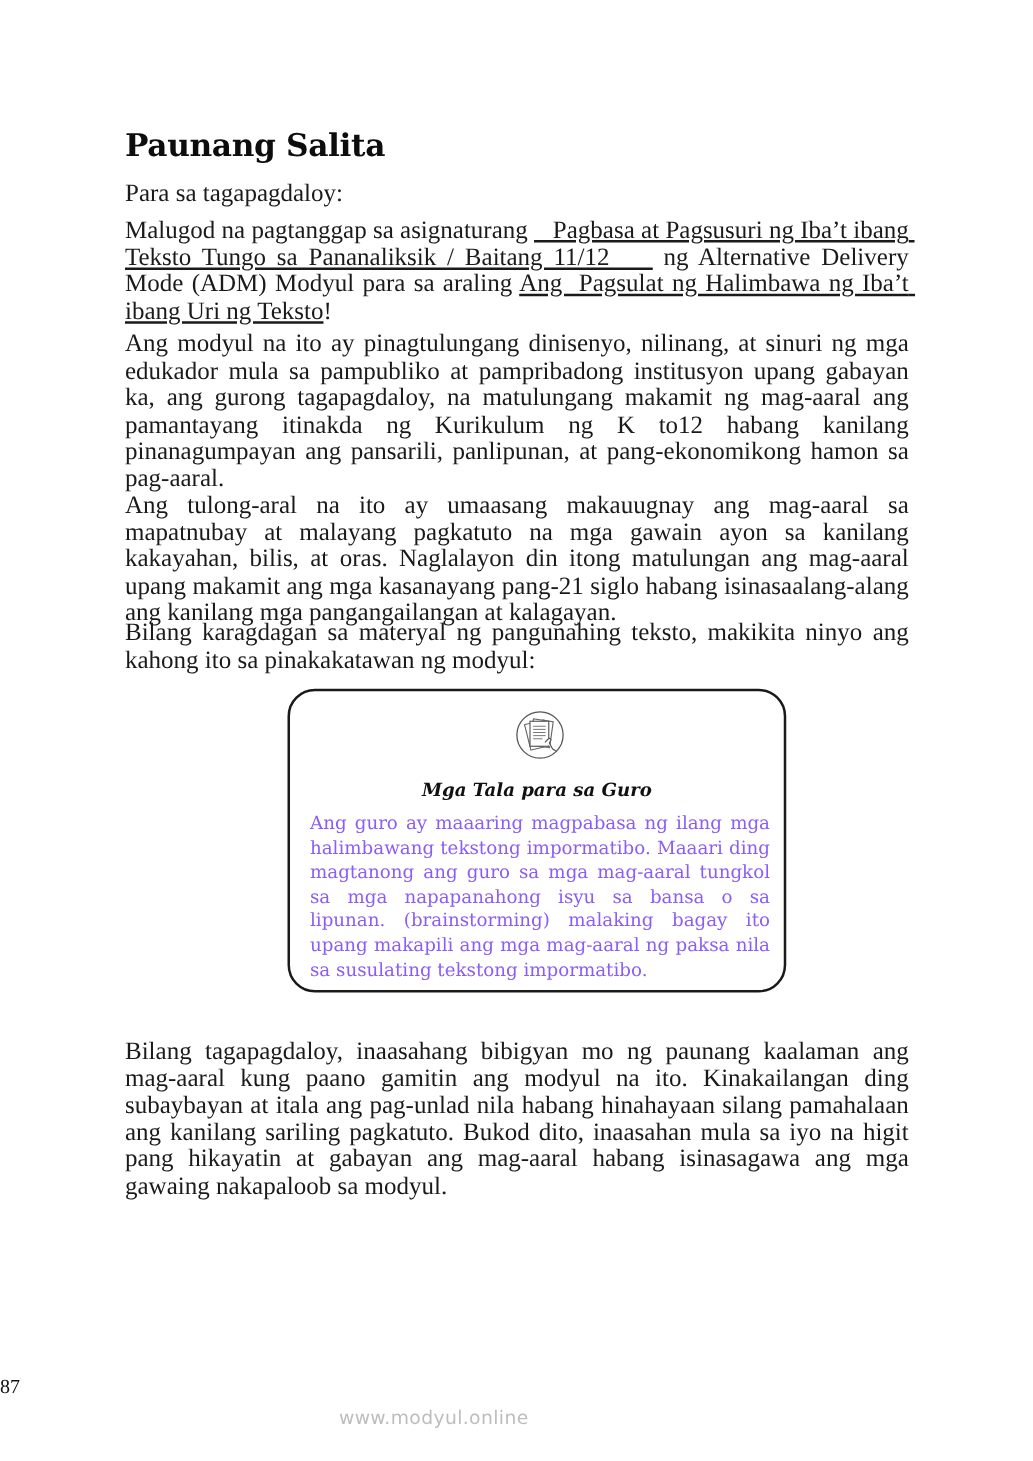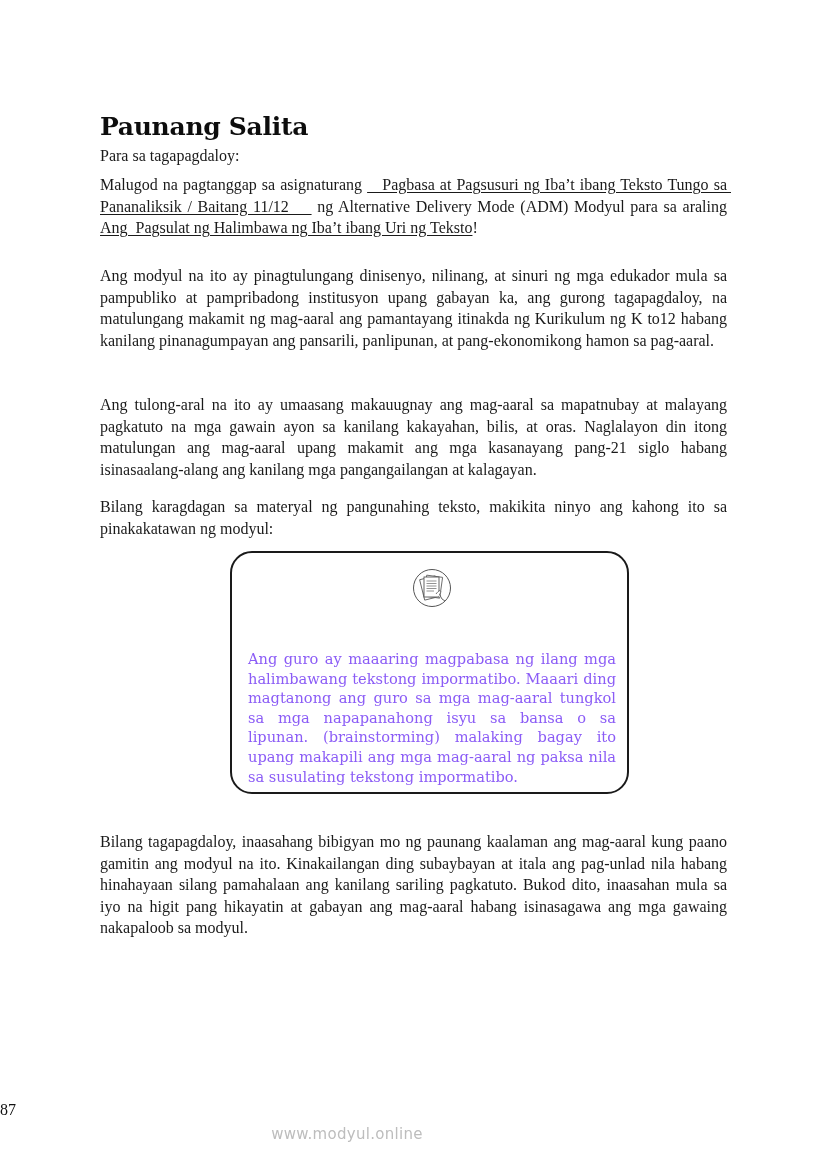--- a/index.html
+++ b/index.html
@@ -11,35 +11,35 @@
       width: 826px;
       height: 1169px;
       position: relative;
       overflow: hidden;
       color: #111111;
       font-family: "DejaVu Serif", "Liberation Serif", serif;
     }
     .page-title {
       position: absolute;
       left: 100px;
-      top: 112px;
+      top: 102px;
       margin: 0;
       font-family: "DejaVu Serif", serif;
       font-weight: bold;
       font-size: 25px;
       letter-spacing: -0.3px;
       color: #0d0d0d;
     }
     .body-text {
       position: absolute;
       left: 100px;
       width: 627px;
       margin: 0;
       font-family: "Liberation Serif", serif;
-      font-size: 16px;
+      font-size: 20px;
       line-height: 21.5px;
       text-align: justify;
       color: #1a1a1a;
     }
     .u {
       text-decoration: underline;
       text-underline-offset: 2px;
     }
     .i { }
 
@@ -133,19 +133,20 @@
       </g>
       <rect x="12" y="9" width="15" height="20" fill="#fff" stroke="#555" stroke-width="0.9"></rect>
       <line x1="14.5" y1="13" x2="24.5" y2="13" stroke="#777" stroke-width="0.8"></line>
       <line x1="14.5" y1="15.5" x2="24.5" y2="15.5" stroke="#777" stroke-width="0.8"></line>
       <line x1="14.5" y1="18" x2="24.5" y2="18" stroke="#777" stroke-width="0.8"></line>
       <line x1="14.5" y1="20.5" x2="24.5" y2="20.5" stroke="#777" stroke-width="0.8"></line>
       <line x1="14.5" y1="23" x2="22" y2="23" stroke="#777" stroke-width="0.8"></line>
       <path d="M24 26 C26 23.5 27.5 22 28.5 23 C29.2 23.8 28.5 25 27.5 26.5 L30 31 L33 33" fill="#fff" stroke="#555" stroke-width="0.9"></path>
     </svg>
   </div>
+  <div class="note-title">Mga Tala para sa Guro</div>
   <p class="note-body"><span>Ang guro ay maaaring magpabasa ng ilang mga halimbawang tekstong impormatibo. Maaari ding magtanong ang guro sa mga mag-aaral tungkol sa mga napapanahong isyu sa bansa o sa lipunan. (</span><span class="i">brainstorming</span><span>) malaking bagay ito upang makapili ang mga mag-aaral ng paksa nila sa susulating tekstong impormatibo.</span></p>
 </div>
 
 <p class="body-text" style="top:831px;">Bilang tagapagdaloy, inaasahang bibigyan mo ng paunang kaalaman ang mag-aaral kung paano gamitin ang modyul na ito. Kinakailangan ding subaybayan at itala ang pag-unlad nila habang hinahayaan silang pamahalaan ang kanilang sariling pagkatuto. Bukod dito, inaasahan mula sa iyo na higit pang hikayatin at gabayan ang mag-aaral habang isinasagawa ang mga gawaing nakapaloob sa modyul.</p>
 
 <div class="page-number">87</div>
 <div class="watermark">www.modyul.online</div>
 
 </body></html>

